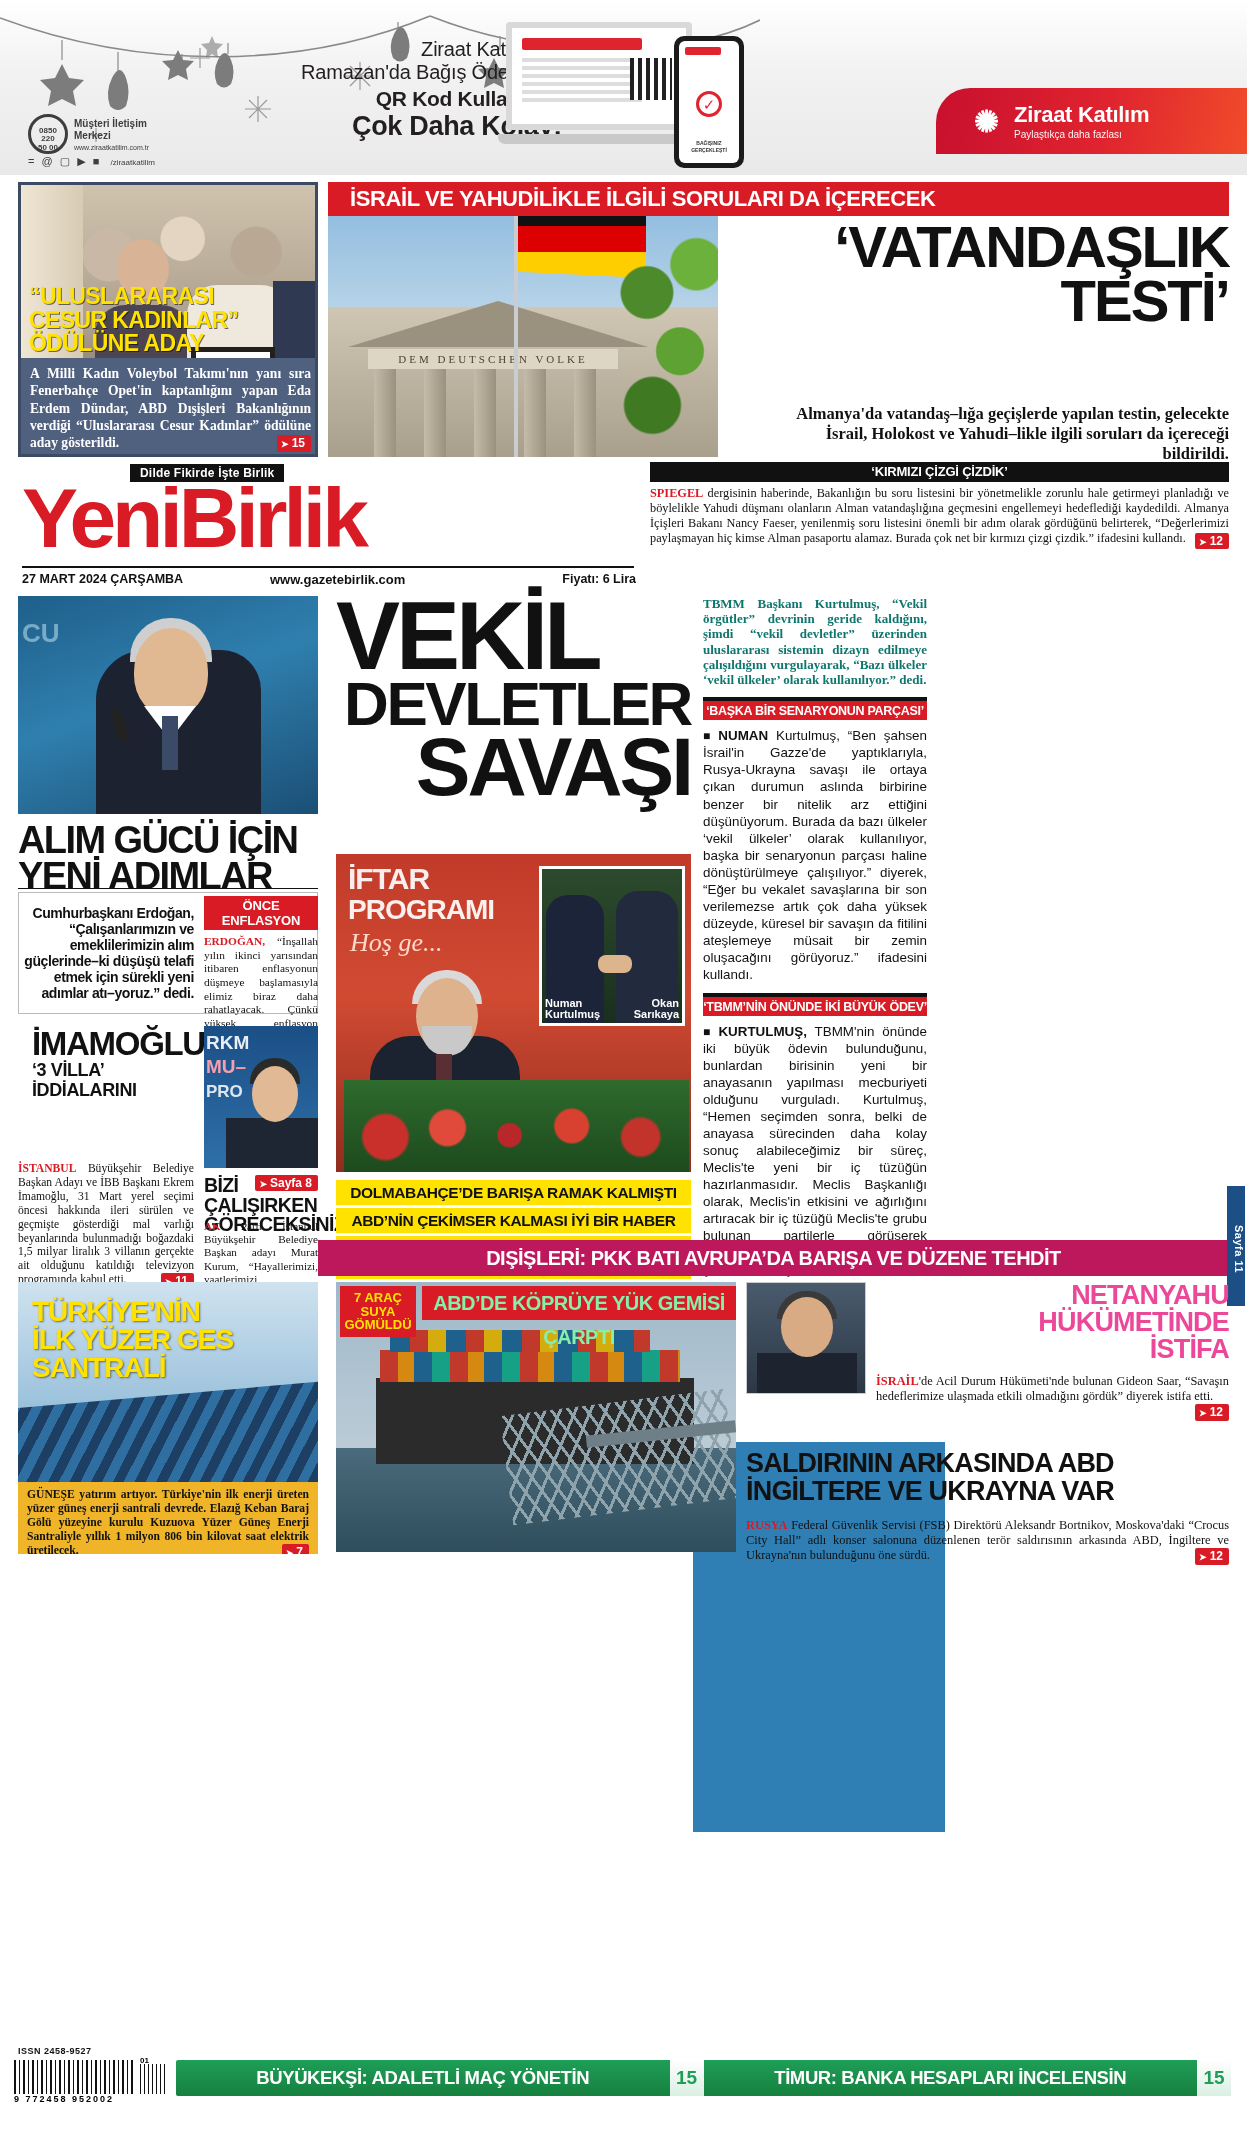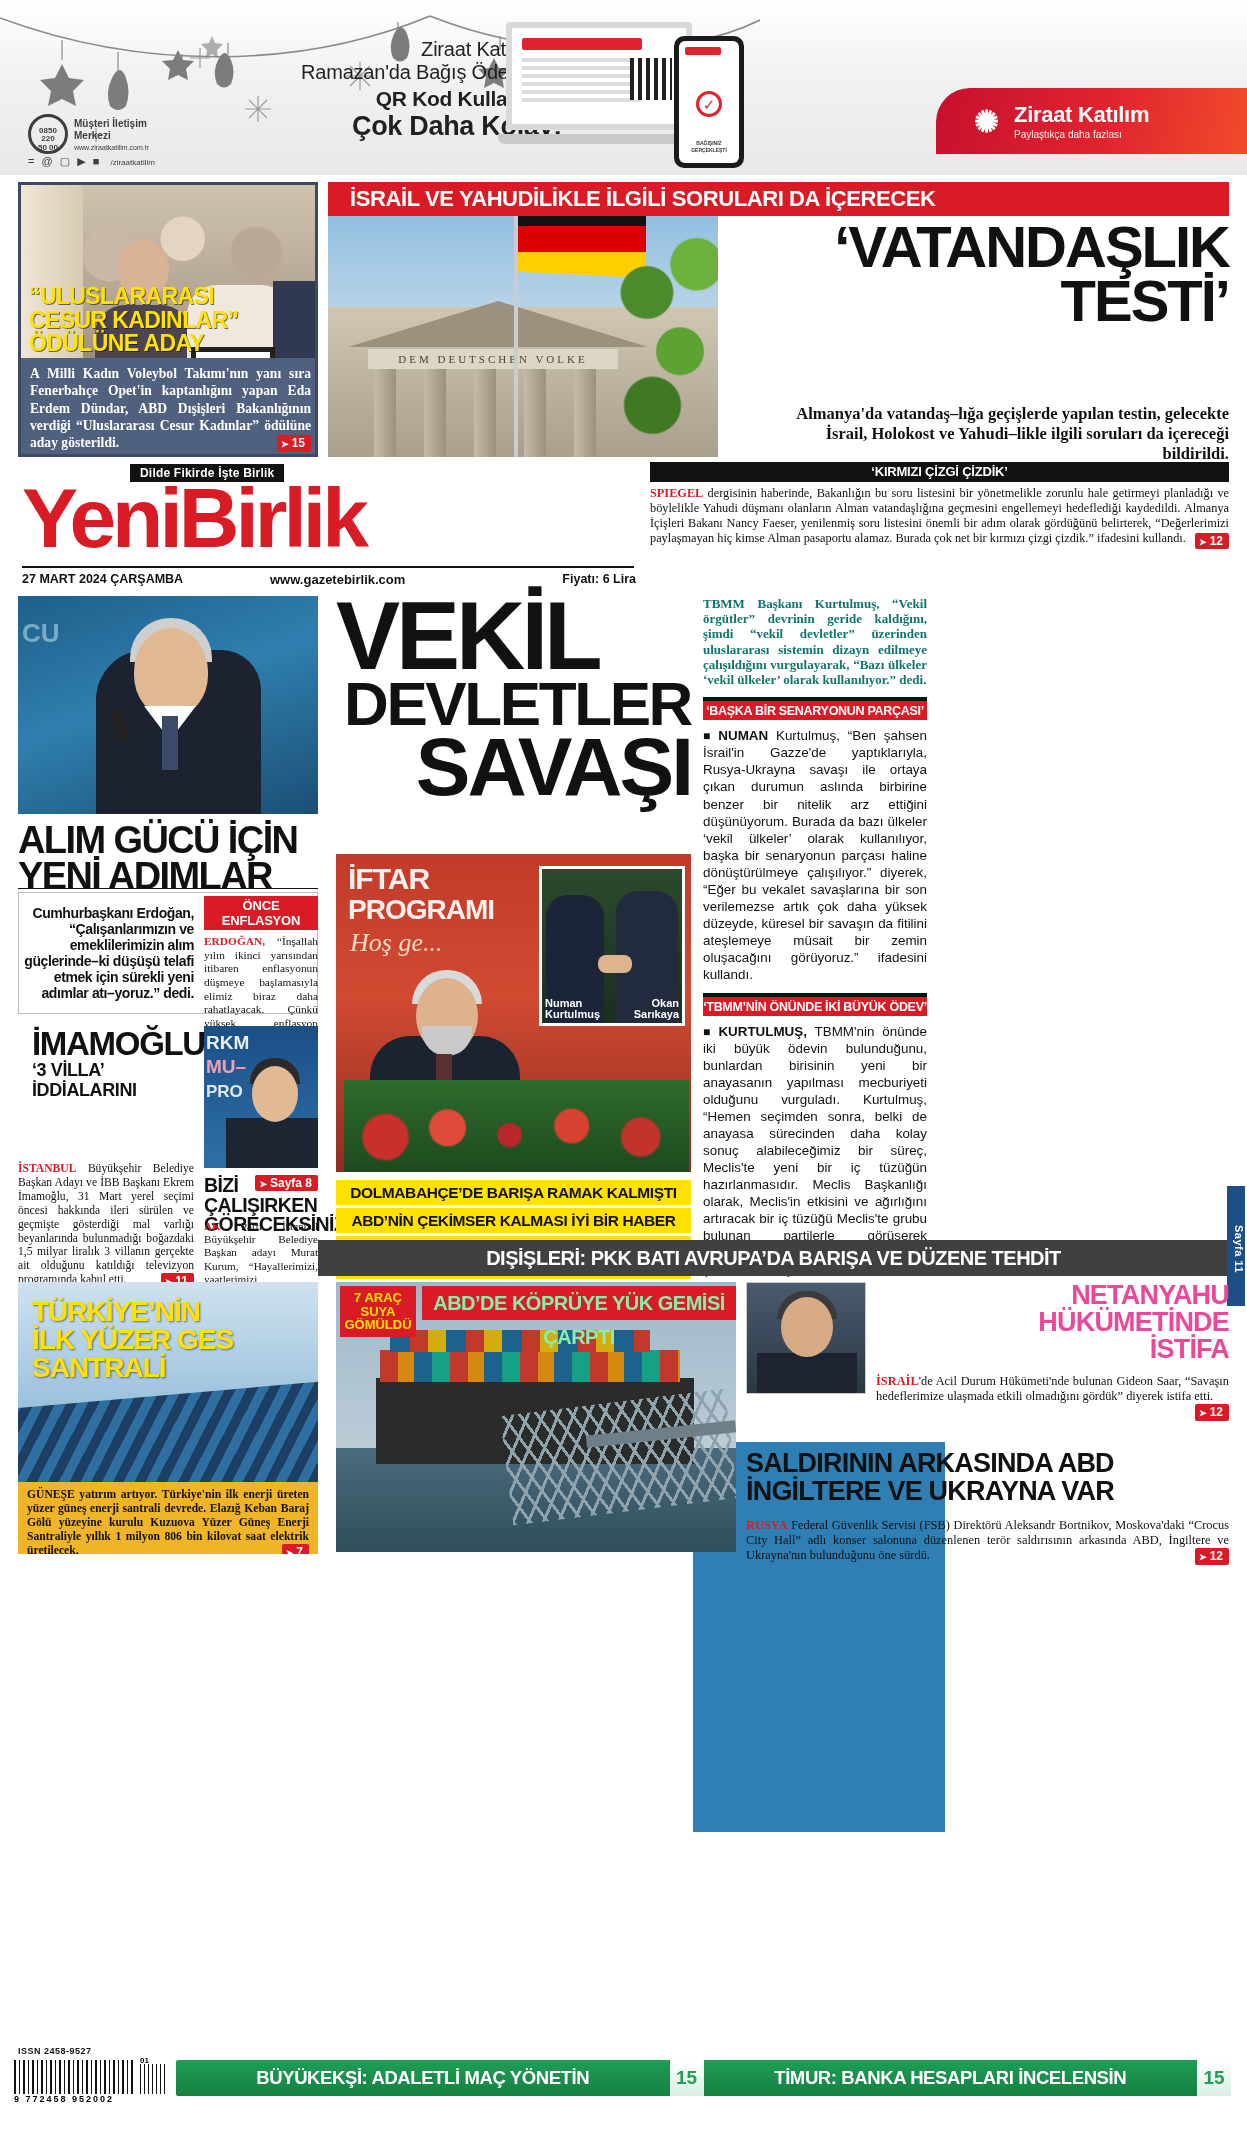--- a/index.html
+++ b/index.html
@@ -232,21 +232,21 @@
   .rkick { background:#d81b24; color:#fff; font-weight:800; font-size:12.5px; text-align:center; padding:3px 0 2px; margin:10px 0 7px;
       border-top:4px solid #111; letter-spacing:-.3px;}
   .rbody { font-family:"Liberation Sans", sans-serif; font-size:13.4px; line-height:1.27; color:#111; text-align:justify; font-weight:500;}
   .rbody .sq::before { content:"\25A0"; font-size:12px; margin-right:4px; }
   .rbody b { font-weight:800; }
 
   
   .bluecol { position:absolute; left:675px; top:846px; width:252px; height:390px; background:#2f7fb5; }
 
   
-  .dis-strip { position:absolute; left:318px; top:1240px; width:911px; height:36px; background:#404040; }
+  .dis-strip { position:absolute; left:318px; top:1240px; width:911px; height:36px; background:#be185d; }
   .dis-strip .t { color:#fff; font-weight:800; font-size:20px; line-height:36px; text-align:center; letter-spacing:-.5px;}
   .side-tab { position:absolute; right:2px; top:1186px; width:18px; height:120px; background:#1b4f86; color:#fff;
      font-size:11px; font-weight:800; writing-mode:vertical-rl; text-align:center; letter-spacing:.5px; padding-top:6px;}
 
   
   .botsec { position:absolute; left:18px; top:1282px; width:1211px; height:760px; }
 
   .bridge { position:absolute; left:318px; top:0; width:400px; height:270px; overflow:hidden;}
   .br-sky { position:absolute; inset:0; background:linear-gradient(180deg,#9fb8c9,#cdd8df);}
   .br-water { position:absolute; left:0; bottom:0; width:100%; height:104px; background:linear-gradient(180deg,#4a6b7c,#2f4d5c);}

